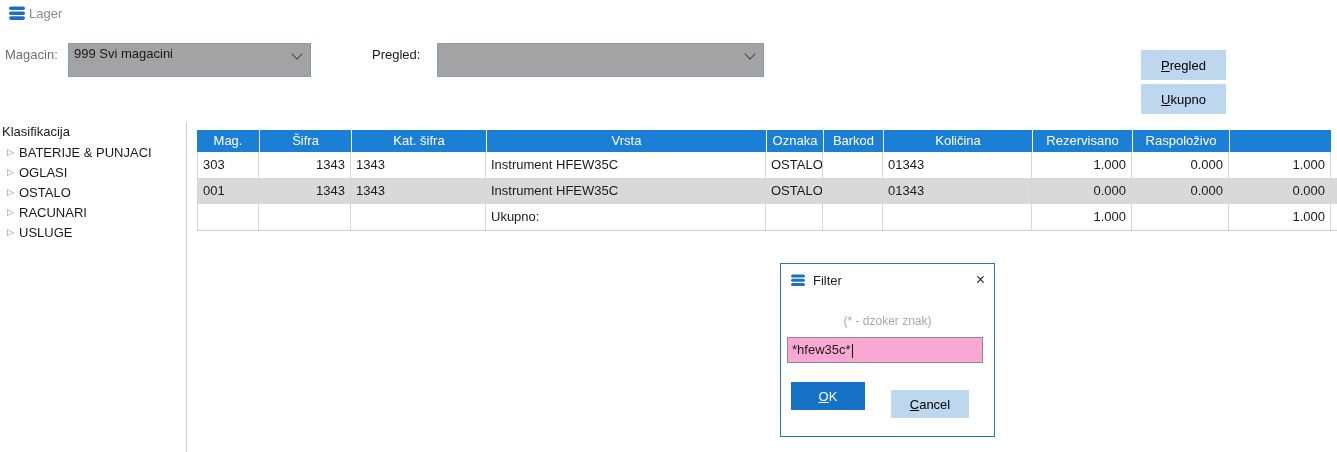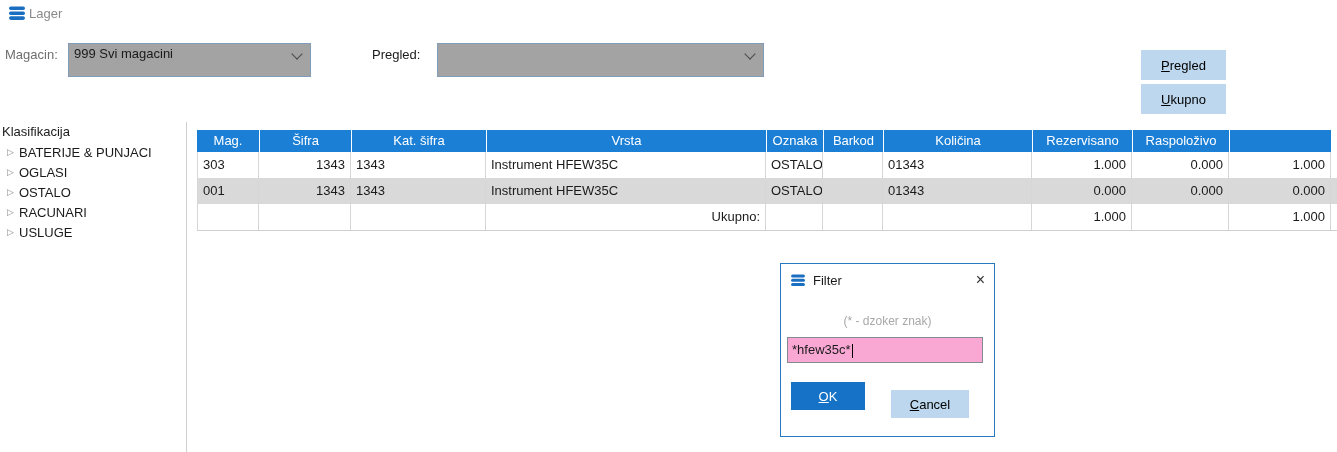--- a/index.html
+++ b/index.html
@@ -45,21 +45,21 @@
   .thead .th { background:#1b7fd5; color:#fff; height:22px; line-height:22px; text-align:center;
                font-size:13px; border-left:1px solid #fff; overflow:hidden; white-space:nowrap; cursor:default; }
   .thead .th:first-child { border-left:none; }
   .trow, .summary { height:26px; line-height:26px; font-size:13px; }
   .td { border-right:1px solid #d6d6d6; padding:0 5px; overflow:hidden; white-space:nowrap; background:#fff; }
   .trow .td:first-child, .summary .td:first-child { border-left:1px solid #d6d6d6; }
   .alt .td { background:#d9d9d9; }
   .num { text-align:right; }
   .sliver { border-right:none; padding:0; }
   .summary { border-bottom:1px solid #cfcfcf; }
-  .summary-label { text-align:right; }
+  .summary-label { text-align:left; }
 
   
   .dialog { position:absolute; left:780px; top:263px; width:215px; height:174px;
             background:#fff; border:1px solid #2779bd; box-sizing:border-box; z-index:5; }
   .dlg-titlebar { position:absolute; left:0; top:0; right:0; height:32px; display:flex; align-items:center;
                   gap:7px; padding:0 9px; box-sizing:border-box; cursor:default;justify-content:space-between; }
   .dlg-title { font-size:13px; color:#1a1a1a; }
   .dlg-close { margin-left:auto; font-size:16px; color:#333; line-height:16px; cursor:pointer; }
   .dlg-hint { position:absolute; left:0; top:50px; width:100%; text-align:center; color:#a8a8a8; font-size:12px; }
   .dlg-input { position:absolute; left:6px; top:73px; width:196px; height:26px; border:1px solid #848b93;

